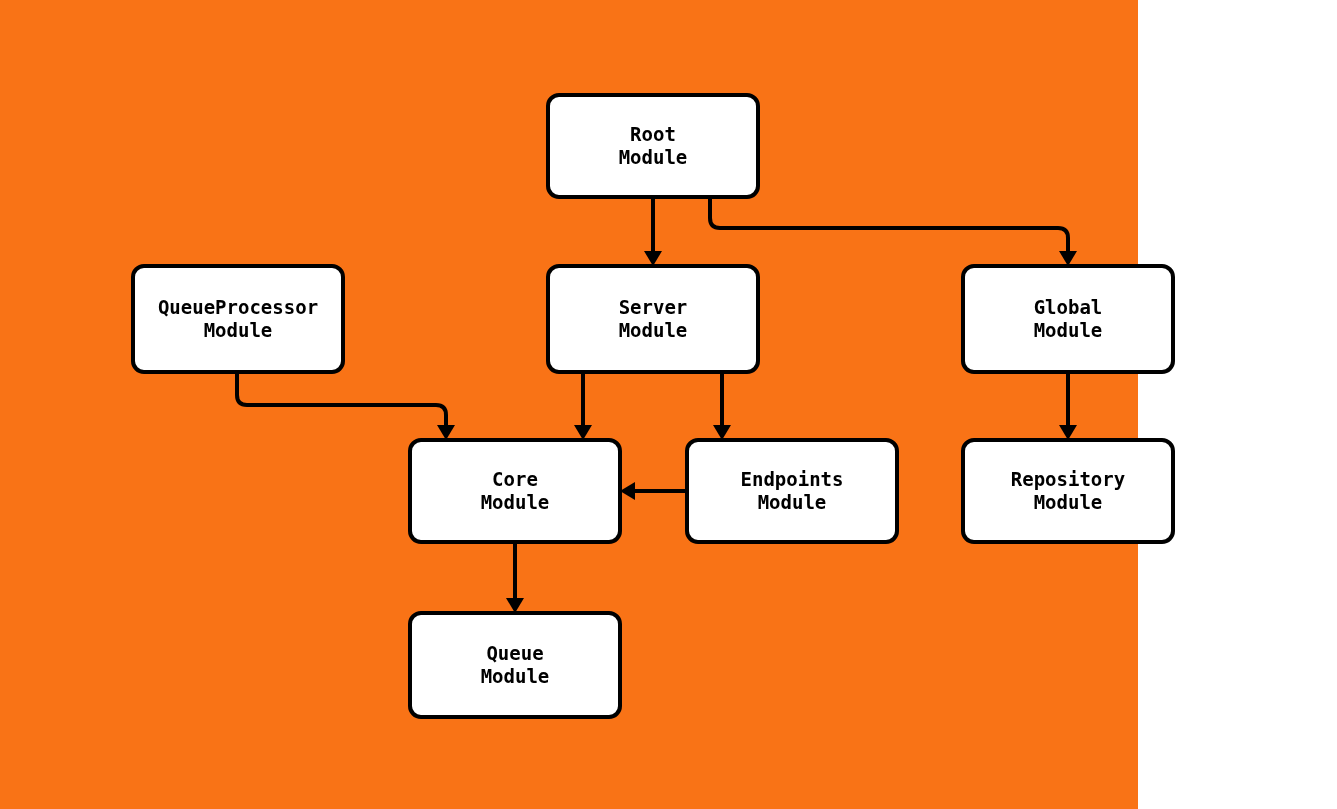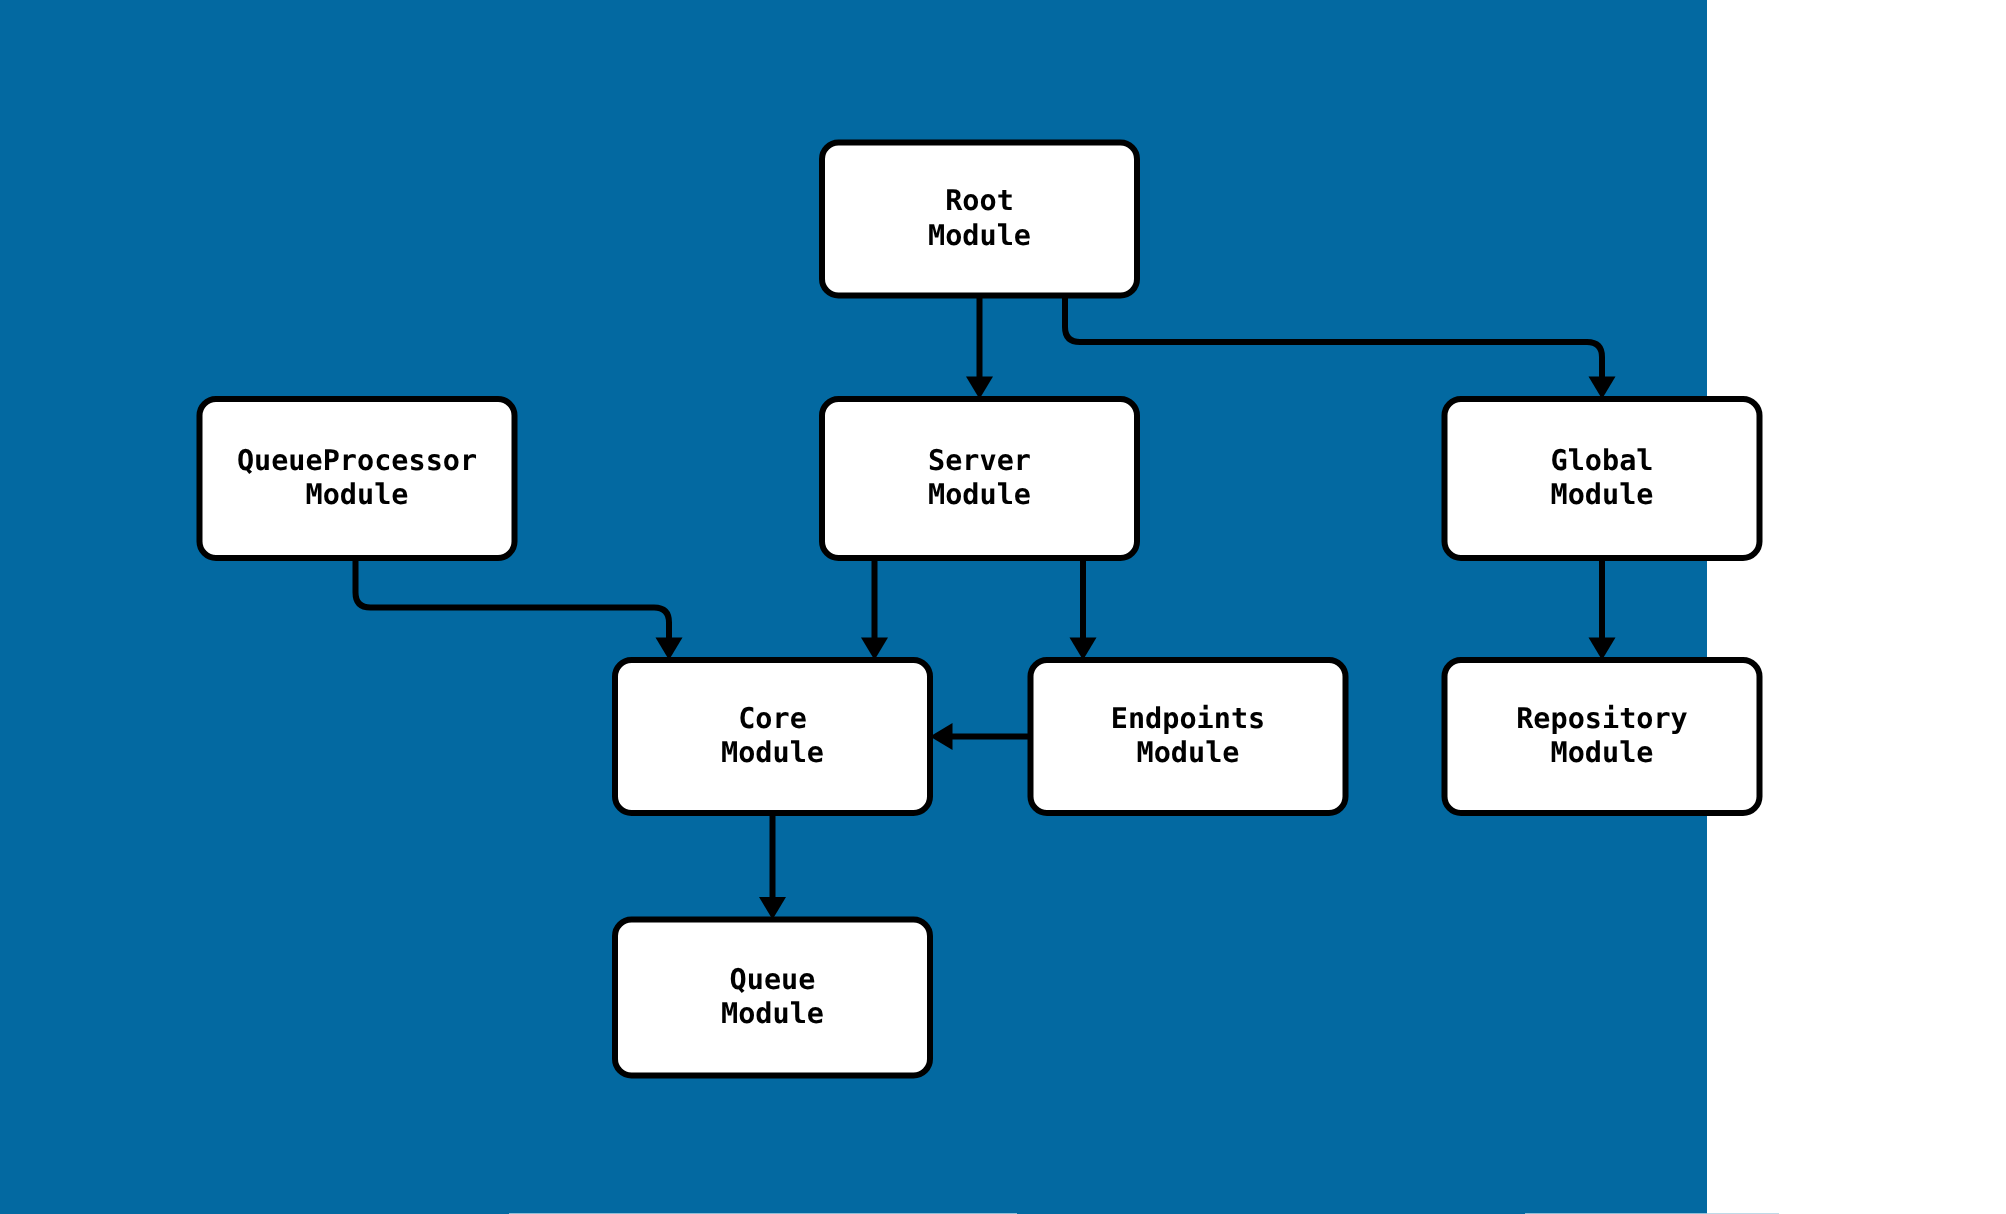--- a/index.html
+++ b/index.html
@@ -11,21 +11,21 @@
   body {
     width: 1337px;
     height: 809px;
     font-family: "DejaVu Sans Mono", "Liberation Mono", monospace;
     overflow: hidden;
   }
   #diagram-root {
     position: relative;
     width: 1138px;
     height: 809px;
-    background: #0369a1;
+    background: #f97316;
   }
   svg#diagram-canvas {
     display: block;
     width: 1337px;
     height: 809px;
   }
   .node-box {
     fill: #ffffff;
     stroke: #000000;
     stroke-width: 4;

